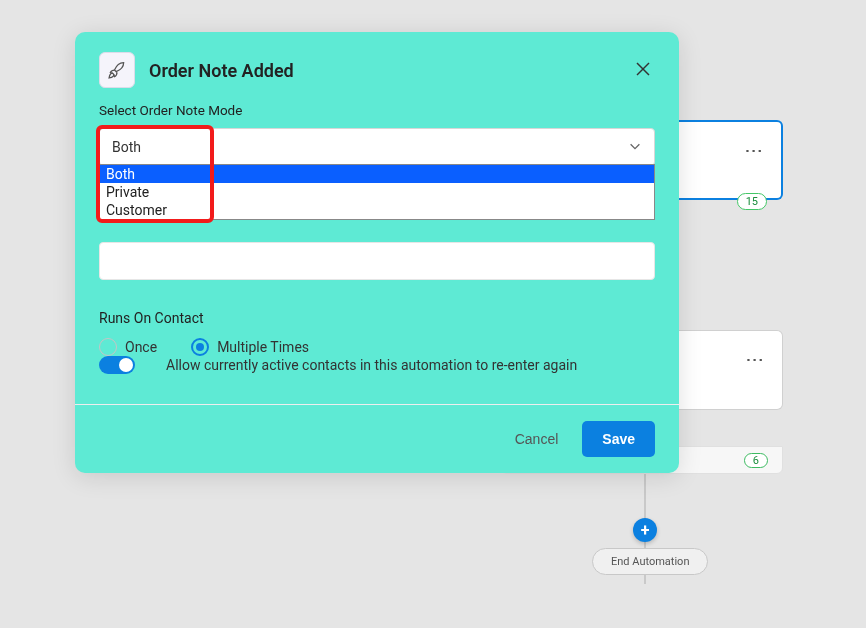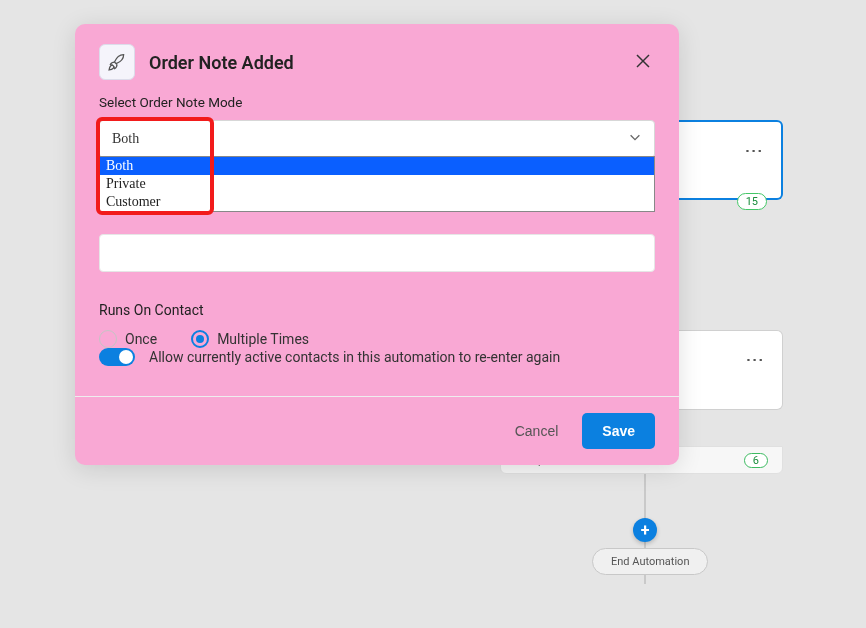--- a/index.html
+++ b/index.html
@@ -128,23 +128,23 @@
       background: #f0f0f0;
       border: 1px solid #c8c8c8;
       border-radius: 16px;
       font-size: 11px;
       color: #555;
     }
     
     .modal {
       position: absolute;
       left: 75px;
-      top: 24px;
+      top: 32px;
       width: 604px;
-      background: #f9a8d4;
+      background: #5eead4;
       border-radius: 10px;
       box-shadow: 0 4px 24px rgba(0,0,0,0.12);
     }
     .modal-header {
       display: flex;
       align-items: center;
       padding: 20px 24px 14px 24px;
     }
     .modal-icon-box {
       width: 36px;
@@ -179,21 +179,20 @@
     }
     .field-label {
       font-size: 13.5px;
       color: #222;
       margin-bottom: 10px;
       display: block;
     }
     .select-wrap {
       position: relative;
       margin-bottom: 14px;
-      font-family: Liberation Serif, serif;
     }
     .select-box {
       width: 100%;
       height: 38px;
       border: 1px solid #d7d7d7;
       border-radius: 4px;
       padding: 0 12px;
       display: flex;
       align-items: center;
       justify-content: space-between;
@@ -283,21 +282,21 @@
       border-radius: 50%;
       background: #0b80e0;
     }
     .radio-text {
       font-size: 14px;
       color: #333;
     }
     .toggle-row {
       display: flex;
       align-items: center;
-      gap: 14px;
+      gap: 31px;
       padding-bottom: 20px;
     }
     .toggle {
       width: 36px;
       height: 18px;
       border-radius: 10px;
       background: #0b80e0;
       position: relative;
       cursor: pointer;
     }

